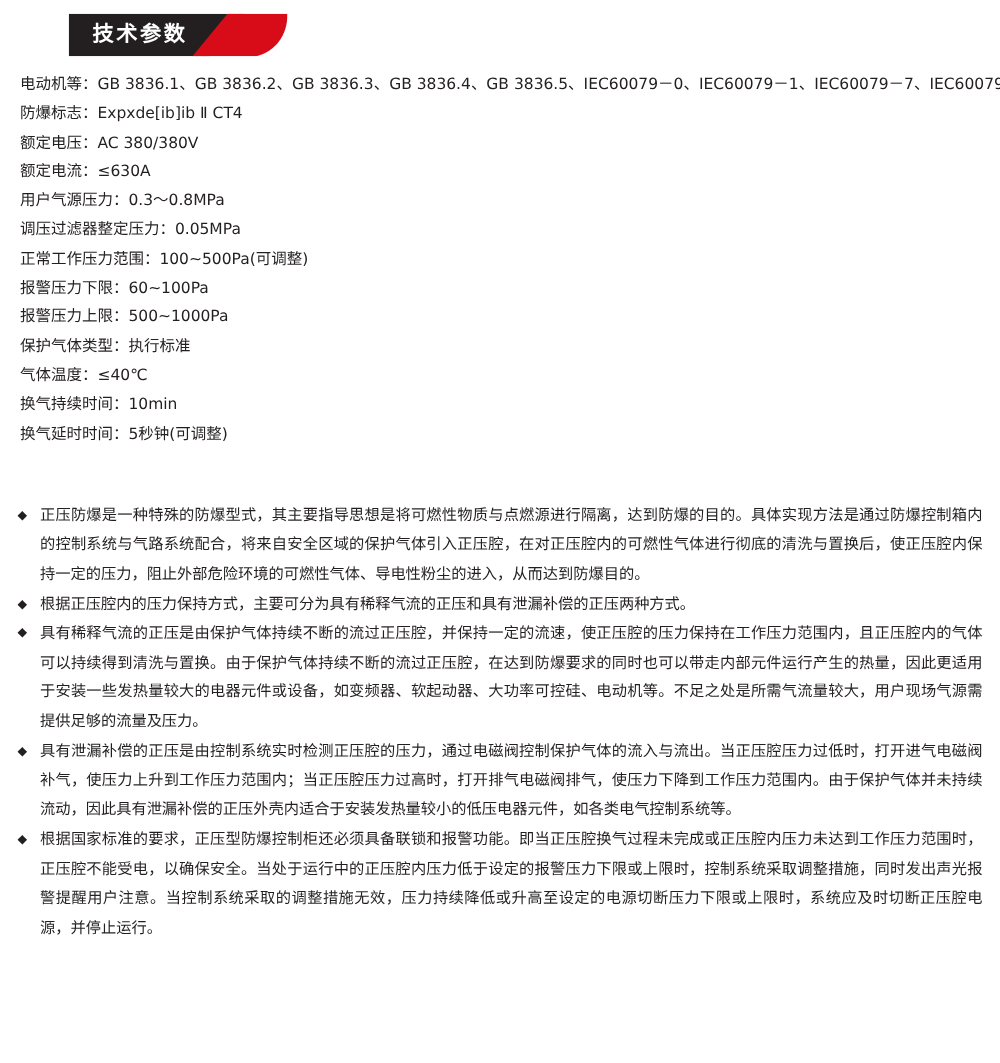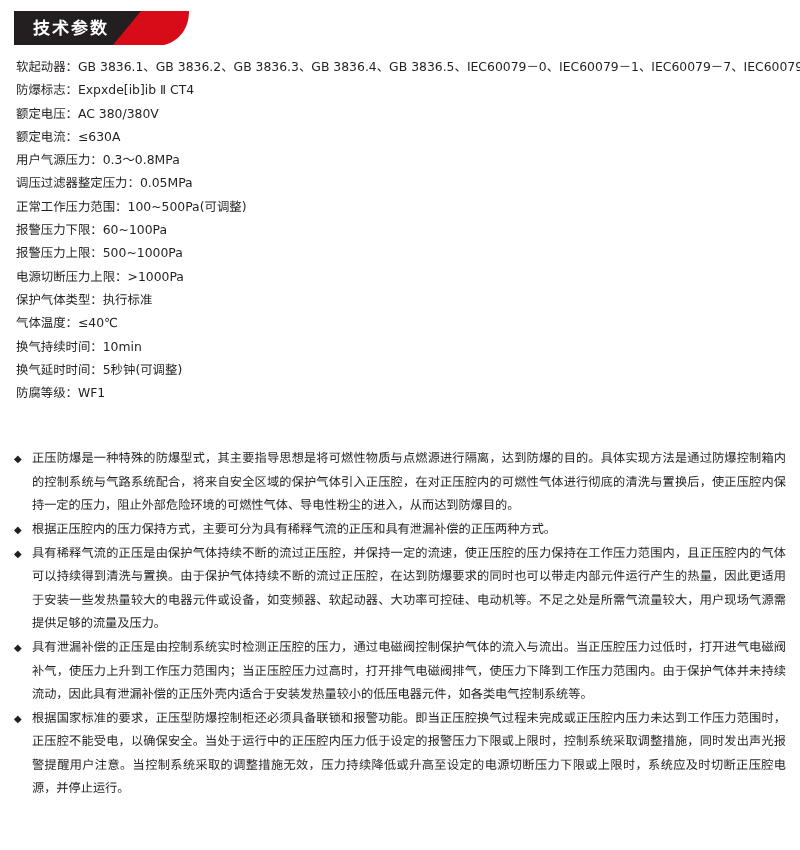--- a/index.html
+++ b/index.html
@@ -44,21 +44,21 @@
     height: 34px;
     line-height: 34px;
     font-size: 17px;
     font-weight: bold;
     color: #ffffff;
     letter-spacing: 2px;
     white-space: nowrap;
     z-index: 2;
   }
 
-  .banner-wrap-1 { padding-top: 11px; }
+  .banner-wrap-1 { padding-top: 11px; padding-left: 41px; }
   .banner-wrap-2 { padding-top: 0px; }
 
   
   .spec-list {
     margin: 0;
     padding: 0;
     list-style: none;
     padding-top: 10px;
   }
   .spec-list li {
@@ -112,21 +112,21 @@
       <svg class="shape" viewBox="0 0 175 34" preserveAspectRatio="none">
         <path d="M0 0 L140 0 L112 34 L0 34 Z" fill="#231f20"></path>
         <path d="M127 0 L175 0 C175 18 165 30 150 34 L99 34 Z" fill="#d70c18"></path>
       </svg>
       <span class="title">技术参数</span>
     </div>
   </div>
 
   <ul class="spec-list">
     <li>
-      <span class="label">软起动器：</span><span class="value">GB 3836.1、GB 3836.2、GB 3836.3、GB 3836.4、GB 3836.5、IEC60079－0、IEC60079－1、IEC60079－7、IEC60079－11、IEC60079－2</span>
+      <span class="label">电动机等：</span><span class="value">GB 3836.1、GB 3836.2、GB 3836.3、GB 3836.4、GB 3836.5、IEC60079－0、IEC60079－1、IEC60079－7、IEC60079－11、IEC60079－2</span>
     </li>
     <li>
       <span class="label">防爆标志：</span><span class="value">Expxde[ib]ib Ⅱ CT4</span>
     </li>
     <li>
       <span class="label">额定电压：</span><span class="value">AC 380/380V</span>
     </li>
     <li>
       <span class="label">额定电流：</span><span class="value">≤630A</span>
     </li>
@@ -139,36 +139,30 @@
     <li>
       <span class="label">正常工作压力范围：</span><span class="value">100~500Pa(可调整)</span>
     </li>
     <li>
       <span class="label">报警压力下限：</span><span class="value">60~100Pa</span>
     </li>
     <li>
       <span class="label">报警压力上限：</span><span class="value">500~1000Pa</span>
     </li>
     <li>
-      <span class="label">电源切断压力上限：</span><span class="value">&gt;1000Pa</span>
-    </li>
-    <li>
       <span class="label">保护气体类型：</span><span class="value">执行标准</span>
     </li>
     <li>
       <span class="label">气体温度：</span><span class="value">≤40℃</span>
     </li>
     <li>
       <span class="label">换气持续时间：</span><span class="value">10min</span>
     </li>
     <li>
       <span class="label">换气延时时间：</span><span class="value">5秒钟(可调整)</span>
-    </li>
-    <li>
-      <span class="label">防腐等级：</span><span class="value">WF1</span>
     </li>
   </ul>
 
   <div class="spacer-1"></div>
 
 
   <div class="principle">
     <p class="para">
       <span class="bullet">◆</span>
       <span>正压防爆是一种特殊的防爆型式，其主要指导思想是将可燃性物质与点燃源进行隔离，达到防爆的目的。具体实现方法是通过防爆控制箱内的控制系统与气路系统配合，将来自安全区域的保护气体引入正压腔，在对正压腔内的可燃性气体进行彻底的清洗与置换后，使正压腔内保持一定的压力，阻止外部危险环境的可燃性气体、导电性粉尘的进入，从而达到防爆目的。</span>

